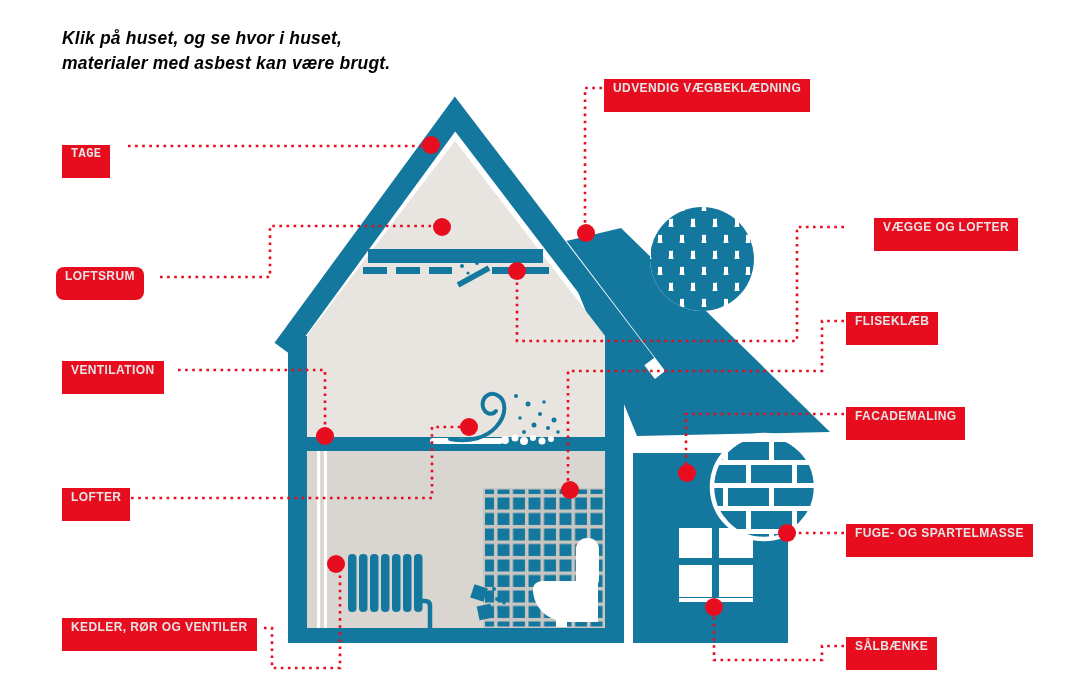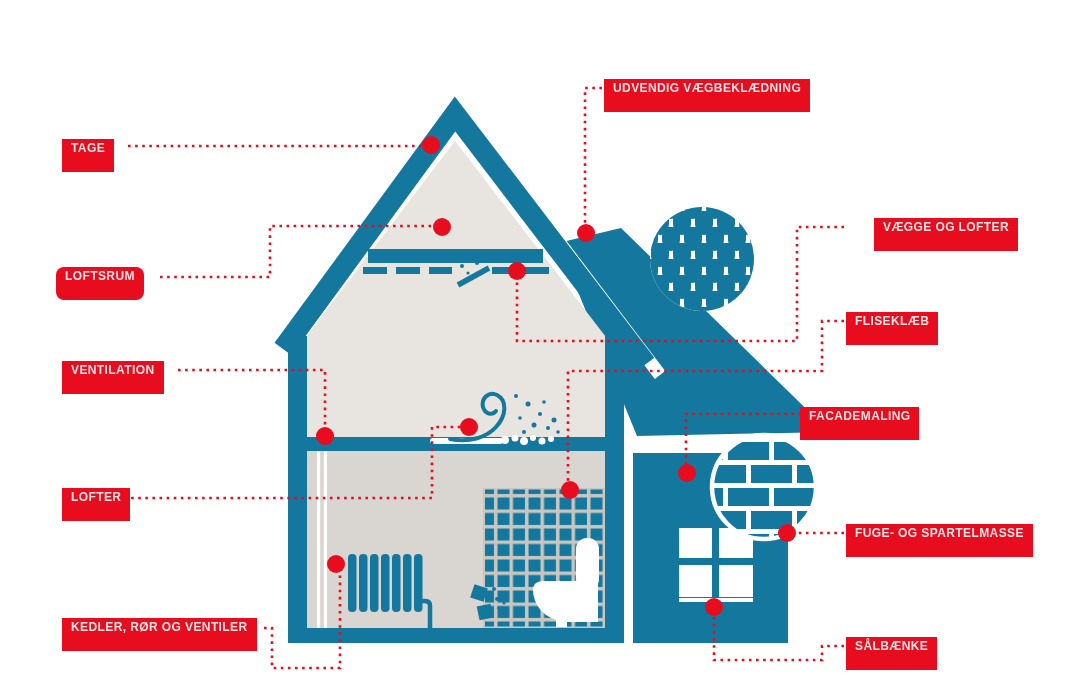--- a/index.html
+++ b/index.html
@@ -185,25 +185,29 @@
         <circle cx="570" cy="490" r="9" fill="#e80c1f"></circle>
         <polyline points="844,414 686,414 686,471" fill="none" stroke="#e80c1f" stroke-width="2.6" stroke-dasharray="2.6 4.5"></polyline>
         <circle cx="687" cy="473" r="9" fill="#e80c1f"></circle>
         <polyline points="844,533 789,533" fill="none" stroke="#e80c1f" stroke-width="2.6" stroke-dasharray="2.6 4.5"></polyline>
         <circle cx="787" cy="533" r="9" fill="#e80c1f"></circle>
         <polyline points="844,646 822,646 822,660 714,660 714,609" fill="none" stroke="#e80c1f" stroke-width="2.6" stroke-dasharray="2.6 4.5"></polyline>
         <circle cx="714" cy="607" r="9" fill="#e80c1f"></circle>
       </g>
   </svg>
 
-
-  <div class="tag" style="left: 62px; top: 139px;">TAGE</div>
+  <div class="title">
+    <div>Klik på huset, og se hvor i huset,</div>
+    <div>materialer med asbest kan være brugt.</div>
+  </div>
+
+  <div class="tag" style="left: 62px; top: 145px; font-family: Liberation Mono, monospace;">TAGE</div>
   <div class="tag" style="left: 56px; top: 267px; border-radius: 8px;">LOFTSRUM</div>
   <div class="tag" style="left: 62px; top: 361px;">VENTILATION</div>
   <div class="tag" style="left: 62px; top: 488px;">LOFTER</div>
   <div class="tag" style="left: 62px; top: 618px;">KEDLER, RØR OG VENTILER</div>
   <div class="tag" style="left: 604px; top: 79px;">UDVENDIG VÆGBEKLÆDNING</div>
   <div class="tag" style="left: 846px; top: 218px; margin-left: 28px;">VÆGGE OG LOFTER</div>
   <div class="tag" style="left: 846px; top: 312px; text-align: center;">FLISEKLÆB</div>
-  <div class="tag" style="left: 800px; top: 407px;">FACADEMALING</div>
+  <div class="tag" style="left: 846px; top: 407px;">FACADEMALING</div>
   <div class="tag" style="left: 846px; top: 524px;">FUGE- OG SPARTELMASSE</div>
   <div class="tag" style="left: 846px; top: 637px;">SÅLBÆNKE</div>
 </div>
 
 </body></html>

